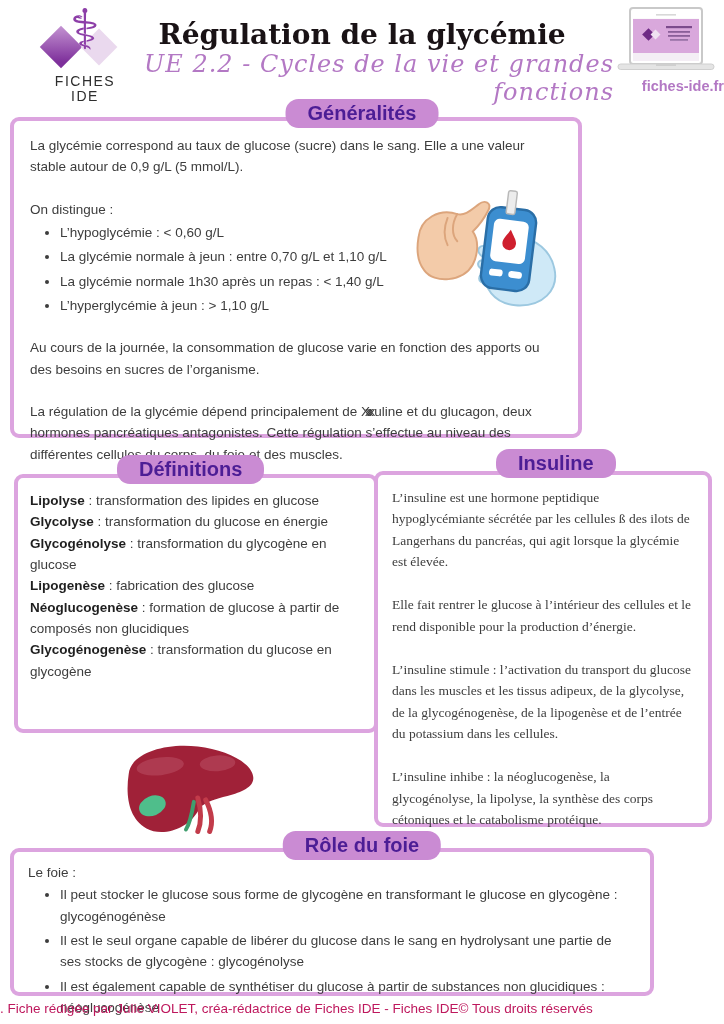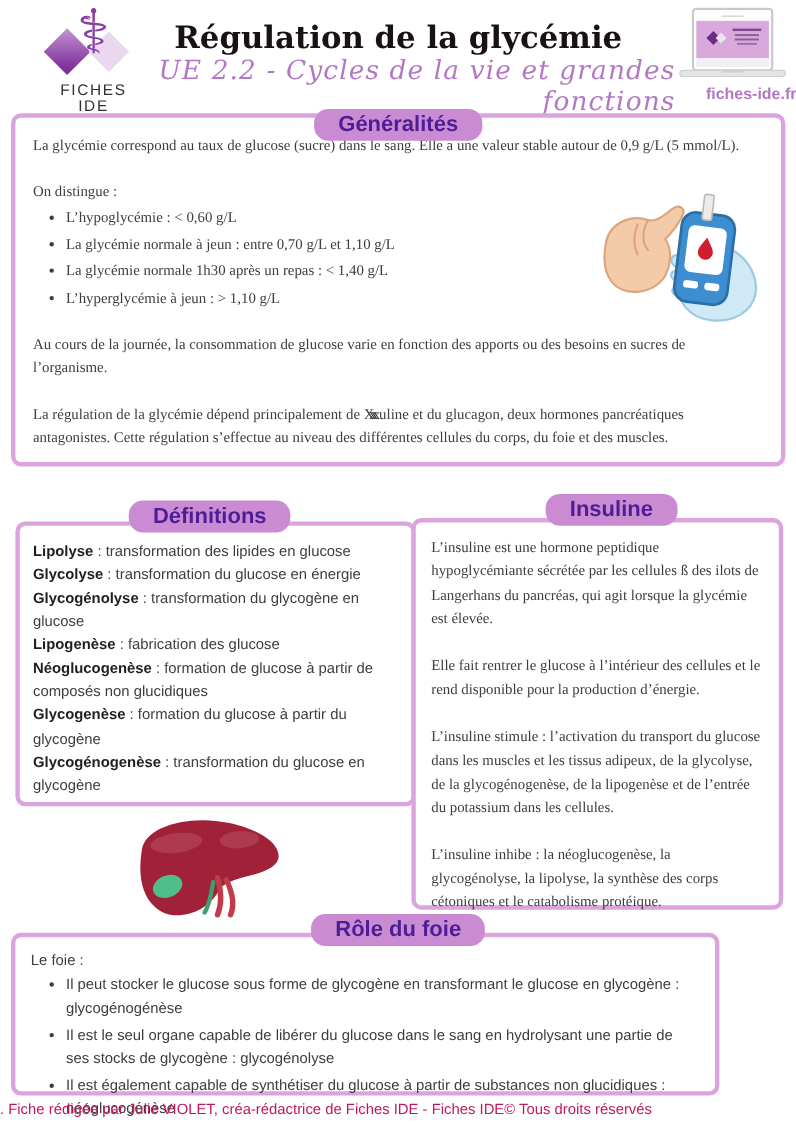--- a/index.html
+++ b/index.html
@@ -32,21 +32,21 @@
     font-size:20px; padding:3px 22px; border-radius:13px; white-space:nowrap; }
   .badge-center { left:50%; transform:translateX(-50%); }
   .badge-generalites { top:99px; }
   .badge-definitions { left:117px; top:455px; }
   .badge-insuline { left:496px; top:449px; }
   .badge-foie { top:831px; }
 
   
   .pbox { position:absolute; border:4px solid #dca4df; border-radius:9px; background:#fff;
     color:#3d3d3d; font-size:13.5px; line-height:1.58; }
-  .box-generalites { left:10px; top:103px; width:704px; height:321px; padding:14px 16px;font-family:Liberation Serif, serif; }
+  .box-generalites { left:10px; top:117px; width:572px; height:321px; padding:14px 16px; }
   .box-definitions { left:14px; top:474px; width:364px; height:259px; padding:12px 12px; }
   .box-insuline { left:374px; top:471px; width:338px; height:356px; padding:12px 14px;font-family:Liberation Serif, serif; }
   .box-foie { left:10px; top:848px; width:644px; height:148px; padding:10px 14px; }
 
   .box-generalites p { margin:0 0 21px; }
   .box-generalites p.tight { margin:0; }
   .box-generalites ul { margin:2px 0 21px; padding-left:30px; }
   .box-generalites li { margin-bottom:3px; }
   .gluco { position:absolute; right:12px; top:56px; width:165px; height:145px; }
 
@@ -135,21 +135,20 @@
     </svg>
   </div>
 
   <div class="badge badge-definitions">Définitions</div>
   <div class="pbox box-definitions">
     <div class="defline"><b>Lipolyse</b> <span>: transformation des lipides en glucose</span></div>
     <div class="defline"><b>Glycolyse</b> <span>: transformation du glucose en énergie</span></div>
     <div class="defline"><b>Glycogénolyse</b> <span>: transformation du glycogène en glucose</span></div>
     <div class="defline"><b>Lipogenèse</b> <span>: fabrication des glucose</span></div>
     <div class="defline"><b>Néoglucogenèse</b> <span>: formation de glucose à partir de composés non glucidiques</span></div>
-    <div class="defline"><b>Glycogenèse</b> <span>: formation du glucose à partir du glycogène</span></div>
     <div class="defline"><b>Glycogénogenèse</b> <span>: transformation du glucose en glycogène</span></div>
   </div>
 
   <div class="badge badge-insuline">Insuline</div>
   <div class="pbox box-insuline">
     <p>L’insuline est une hormone peptidique hypoglycémiante sécrétée par les cellules ß des ilots de Langerhans du pancréas, qui agit lorsque la glycémie est élevée.</p>
     <p>Elle fait rentrer le glucose à l’intérieur des cellules et le rend disponible pour la production d’énergie.</p>
     <p>L’insuline stimule : l’activation du transport du glucose dans les muscles et les tissus adipeux, de la glycolyse, de la glycogénogenèse, de la lipogenèse et de l’entrée du potassium dans les cellules.</p>
     <p>L’insuline inhibe : la néoglucogenèse, la glycogénolyse, la lipolyse, la synthèse des corps cétoniques et le catabolisme protéique.</p>
   </div>

